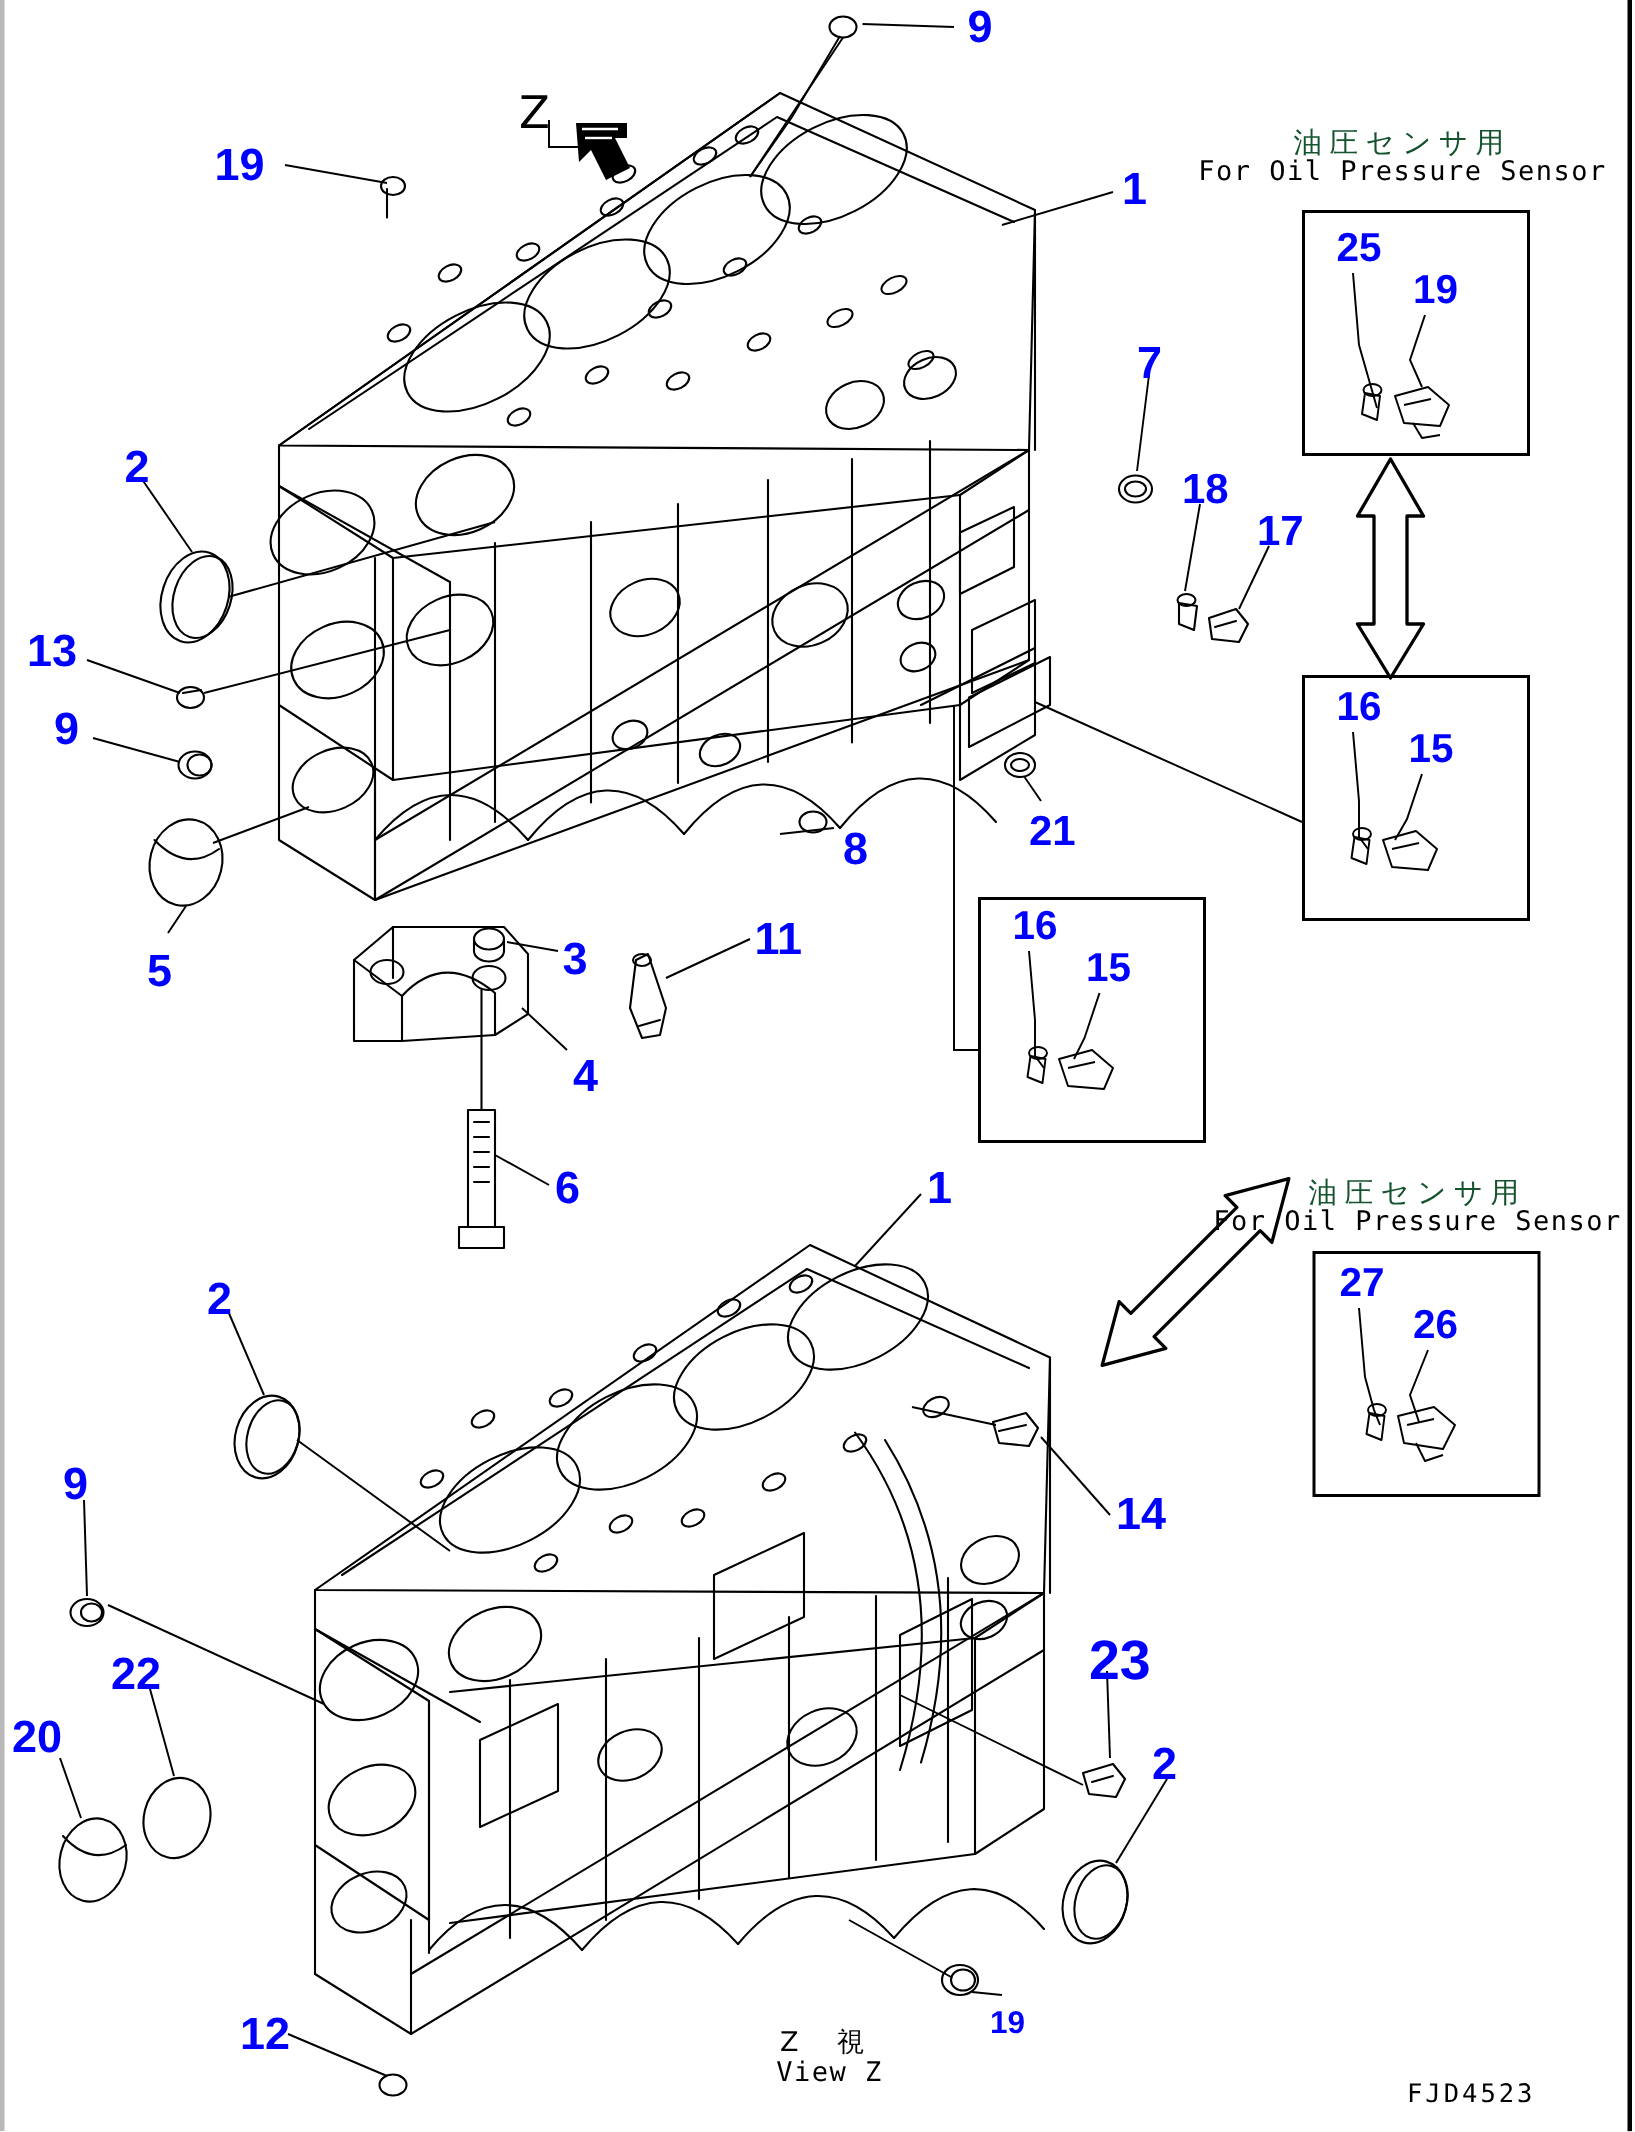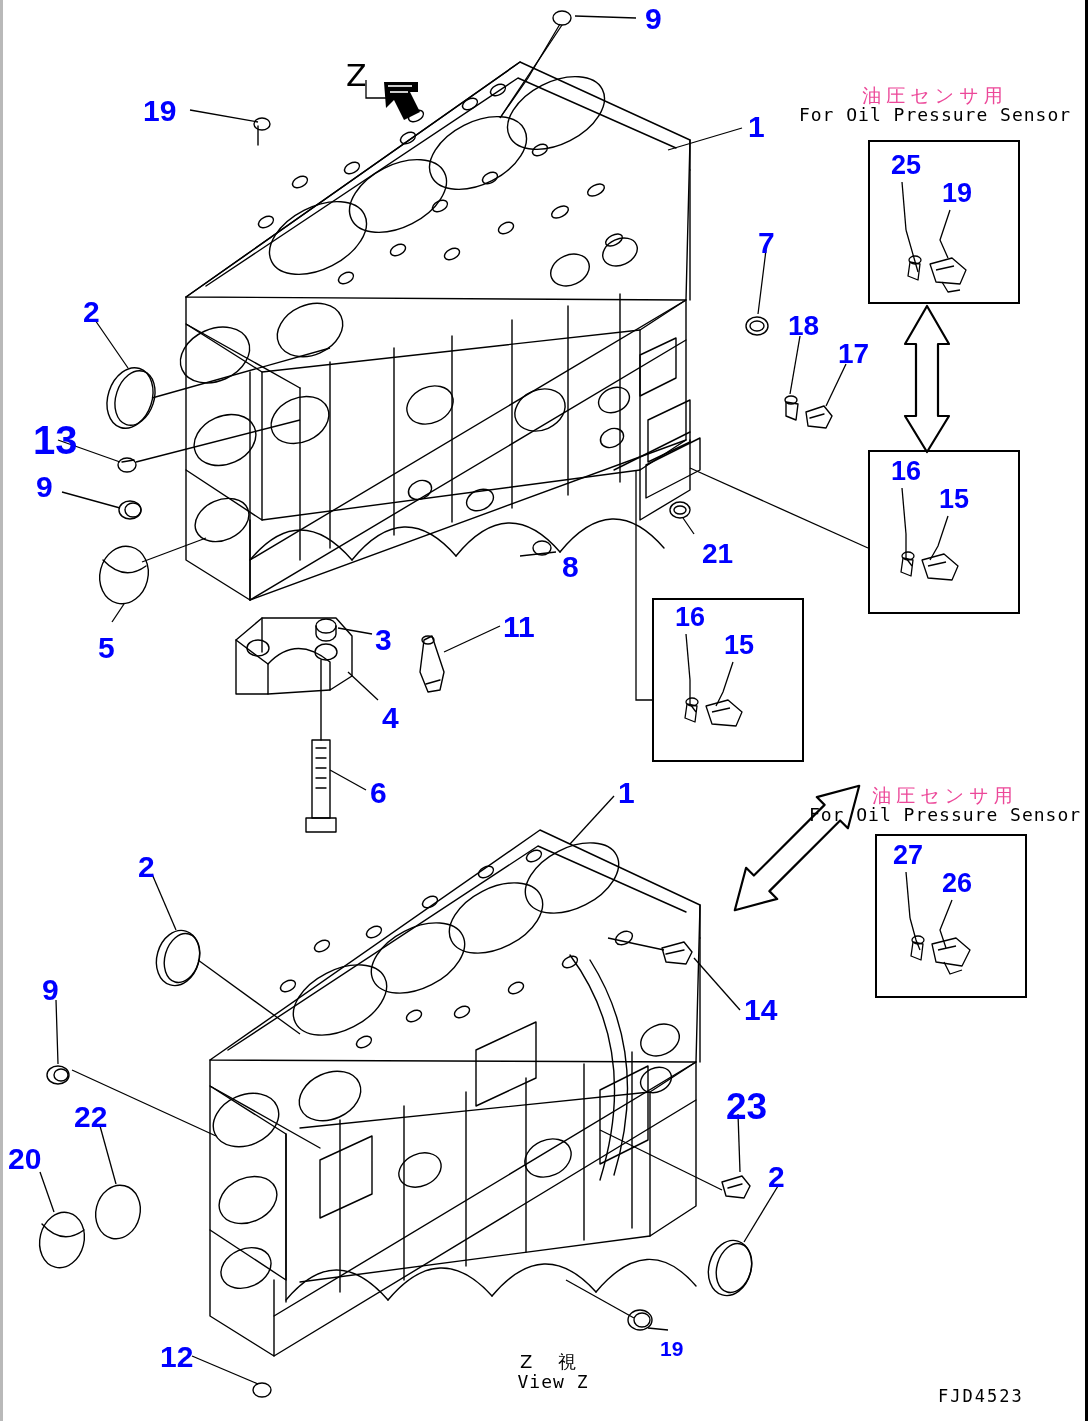--- a/index.html
+++ b/index.html
@@ -43,21 +43,21 @@
     position: absolute;
     text-align: center;
     line-height: 1.05;
     white-space: nowrap;
   }
   .caption .jp {
     display: block;
     font-family: "DejaVu Sans", sans-serif;
     font-size: 19px;
     letter-spacing: 5px;
-    color: #ec4899;
+    color: #14532d;
     text-align: center;
   }
   .caption .en {
     display: block;
     font-family: "DejaVu Sans Mono", monospace;
     font-size: 18px;
     letter-spacing: 1px;
     color: #000;
   }
   .viewz {
@@ -486,25 +486,25 @@
   <div id="callout-host">
       <div class="callout" style="left: 645px; top: 4px; font-size: 30px;">9</div>
       <div class="callout" style="left: 143px; top: 96px; font-size: 30px;">19</div>
       <div class="callout" style="left: 748px; top: 112px; font-size: 30px;">1</div>
       <div class="callout" style="left: 891px; top: 152px; font-size: 27px;">25</div>
       <div class="callout" style="left: 942px; top: 180px; font-size: 27px;">19</div>
       <div class="callout" style="left: 83px; top: 297px; font-size: 30px;">2</div>
       <div class="callout" style="left: 758px; top: 228px; font-size: 30px;">7</div>
       <div class="callout" style="left: 788px; top: 312px; font-size: 28px;">18</div>
       <div class="callout" style="left: 838px; top: 340px; font-size: 28px;">17</div>
-      <div class="callout" style="left: 33px; top: 420px; font-size: 40px;">13</div>
+      <div class="callout" style="left: 18px; top: 420px; font-size: 30px;">13</div>
       <div class="callout" style="left: 36px; top: 472px; font-size: 30px;">9</div>
       <div class="callout" style="left: 891px; top: 458px; font-size: 27px;">16</div>
       <div class="callout" style="left: 939px; top: 486px; font-size: 27px;">15</div>
-      <div class="callout" style="left: 686px; top: 540px; font-size: 28px; margin-left: 16px;">21</div>
+      <div class="callout" style="left: 686px; top: 540px; font-size: 28px;">21</div>
       <div class="callout" style="left: 562px; top: 552px; font-size: 30px;">8</div>
       <div class="callout" style="left: 98px; top: 633px; font-size: 30px;">5</div>
       <div class="callout" style="left: 375px; top: 625px; font-size: 30px;">3</div>
       <div class="callout" style="left: 503px; top: 612px; font-size: 30px; text-align: right;">11</div>
       <div class="callout" style="left: 675px; top: 604px; font-size: 27px;">16</div>
       <div class="callout" style="left: 724px; top: 632px; font-size: 27px;">15</div>
       <div class="callout" style="left: 382px; top: 703px; font-size: 30px;">4</div>
       <div class="callout" style="left: 370px; top: 778px; font-size: 30px;">6</div>
       <div class="callout" style="left: 618px; top: 778px; font-size: 30px;">1</div>
       <div class="callout" style="left: 138px; top: 852px; font-size: 30px;">2</div>

